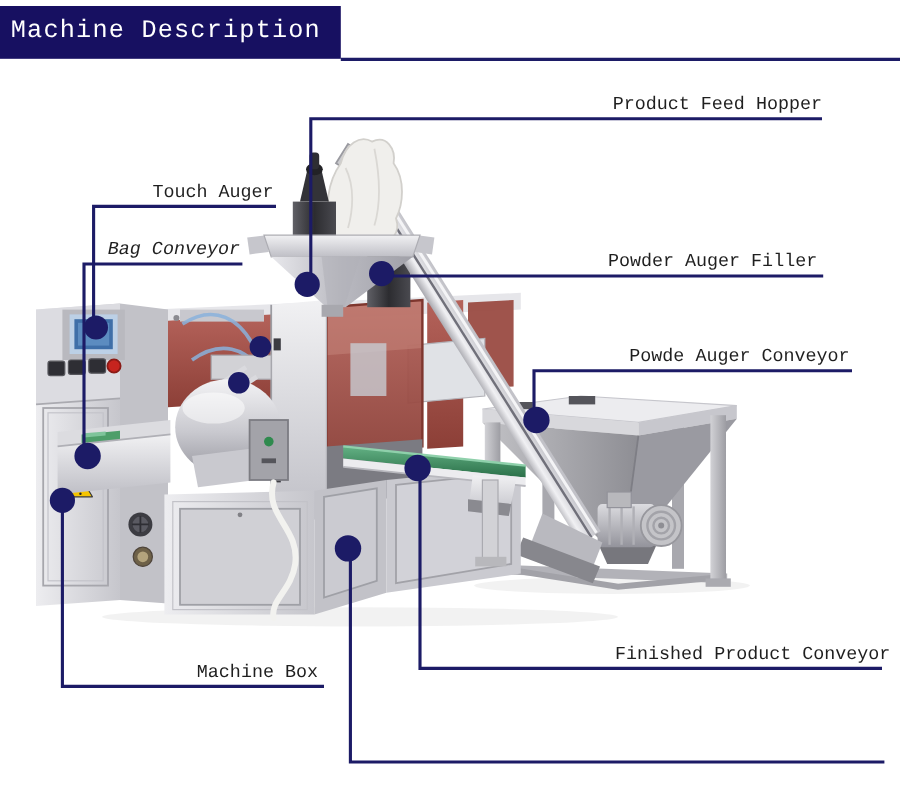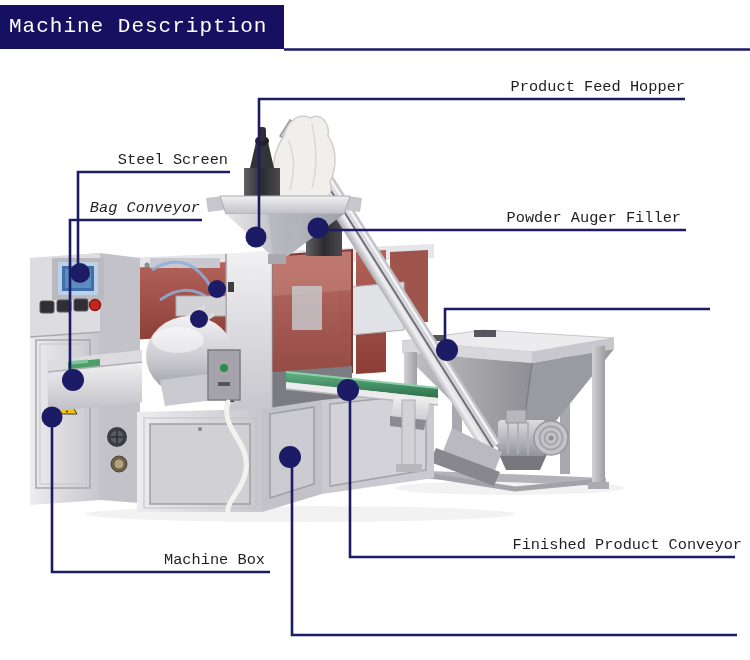--- a/index.html
+++ b/index.html
@@ -299,19 +299,20 @@
       <circle cx="217" cy="289" r="9"></circle>
       <circle cx="199" cy="319" r="9"></circle>
     </g>
   </svg>
 
   <div class="banner">
     <span>Machine Description</span>
   </div>
 
   <div class="label lbl-pfh">Product Feed Hopper</div>
-  <div class="label lbl-ts">Steel Screen</div>
+  <div class="label lbl-ts">Touch Auger</div>
   <div class="label lbl-bc">Bag Conveyor</div>
   <div class="label lbl-paf">Powder Auger Filler</div>
+  <div class="label lbl-pac">Powde Auger Conveyor</div>
   <div class="label lbl-fpc">Finished Product Conveyor</div>
   <div class="label lbl-eb">Machine Box</div>
 
 </div>
 
 </body></html>

